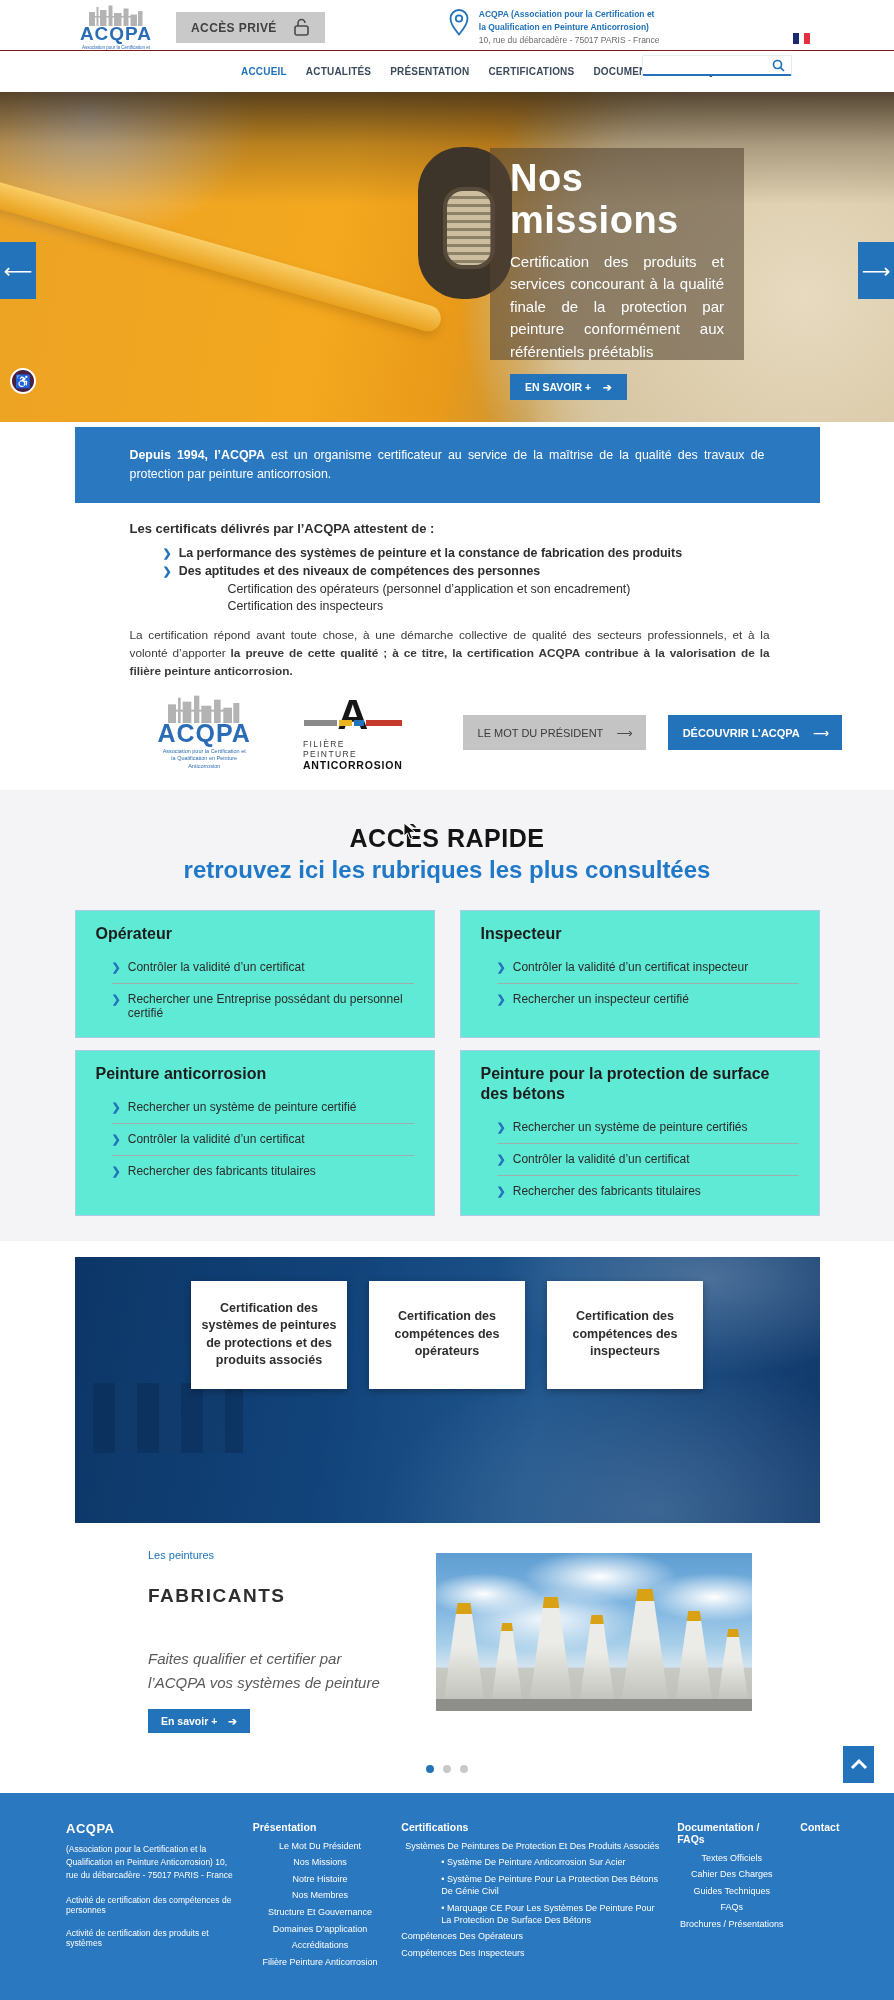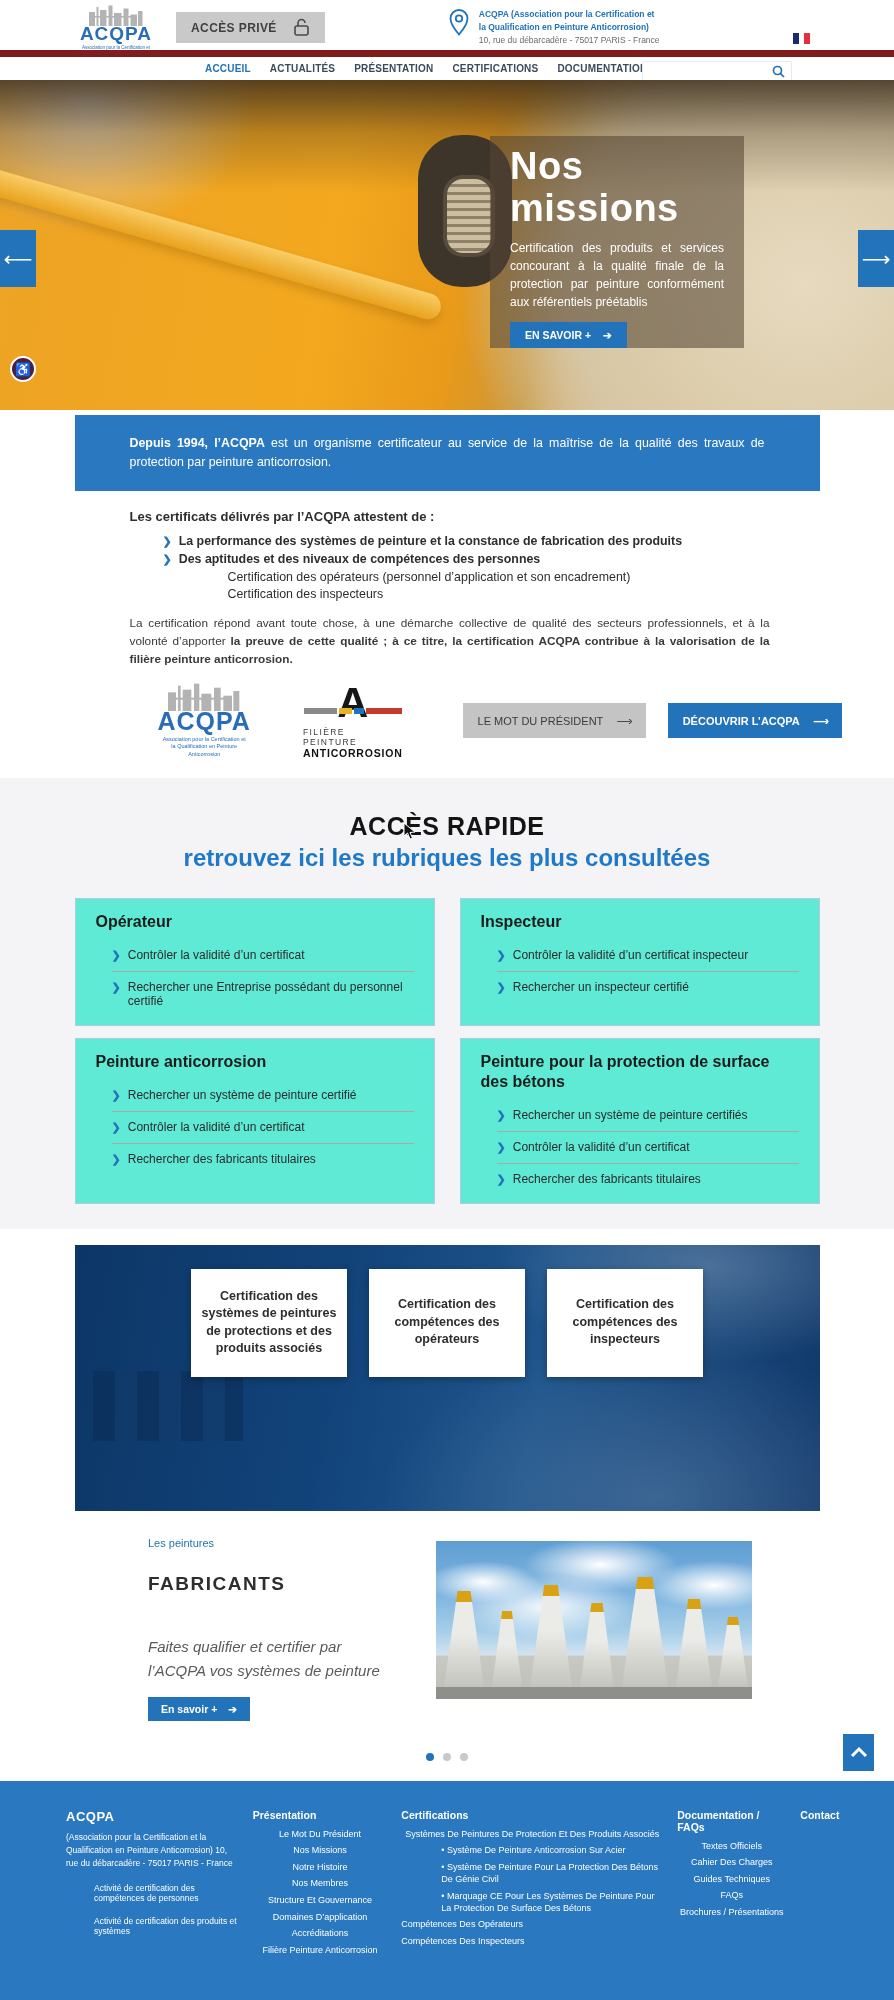--- a/index.html
+++ b/index.html
@@ -17,42 +17,42 @@
   .private-btn { margin-left:10px; margin-top:12px; background:#c9c9c9; color:#3f3f3f; font-weight:bold; font-size:12px;
     letter-spacing:.4px; height:31px; padding:0 15px; display:flex; align-items:center; gap:16px; cursor:pointer; }
   .org { display:flex; align-items:flex-start; gap:8px; margin-left:122px; margin-top:8px; }
   .org-text { font-size:8.5px; line-height:1.5; }
   .org-blue { color:#2273ba; font-weight:bold; }
   .org-gray { color:#6b6b6b; }
   .flag { position:absolute; right:84px; top:33px; width:17px; height:11px; display:flex; cursor:pointer; }
   .flag span { flex:1; }
 
   
-  .navbar { height:30px; border-top:7px solid #7f1d1d; display:flex; align-items:center; position:relative; background:#fff; }
+  .navbar { height:42px; border-top:1px solid #7f1d1d; display:flex; align-items:center; position:relative; background:#fff;padding-left:36px; }
   .nav-items { display:flex; gap:19px; margin-left:205px; }
   .nav-item { font-size:10px; font-weight:bold; color:#3b4a5c; letter-spacing:.2px; cursor:pointer; white-space:nowrap; }
   .nav-item.active { color:#2273ba; }
   .search-box { position:absolute; right:102px; top:4px; width:150px; height:21px; border:1px solid #e2ecf5;
     border-bottom:2px solid #2273ba; border-radius:2px; background:#fff; display:flex; align-items:center;
     justify-content:flex-end; padding-right:6px; cursor:text; }
 
   
   .hero { height:330px; position:relative; overflow:hidden; background:
     linear-gradient(180deg, rgba(56,42,26,.82) 0%, rgba(56,42,26,.3) 16%, rgba(56,42,26,0) 34%),
     radial-gradient(ellipse 240px 190px at 10% 6%, #dcd2c2 0%, rgba(220,210,194,0) 70%),
     radial-gradient(ellipse 430px 400px at 90% 62%, #e7dabf 0%, #d7c6a3 55%, rgba(215,198,163,0) 80%),
     linear-gradient(100deg, #eda324 0%, #f3a81f 38%, #e99a19 52%, #c9963a 61%, #d9c6a0 72%, #e0d2b4 100%); }
   .hero-rail { position:absolute; left:-50px; top:148px; width:500px; height:26px; border-radius:13px;
     background:linear-gradient(#f9cd66,#e9a21e); transform:rotate(16deg); box-shadow:0 5px 10px rgba(120,70,0,.25); }
   .hero-mask { position:absolute; left:418px; top:55px; width:94px; height:152px; background:#3d342a; border-radius:44px; }
   .hero-mask::after { content:""; position:absolute; left:25px; top:40px; width:44px; height:74px; border-radius:20px;
     background:repeating-linear-gradient(180deg,#ccbe9f 0 5px,#8d8268 5px 8px); border:4px solid #57premi4b3c; border:4px solid #574b3c; }
   .hero-box { position:absolute; left:490px; top:56px; width:254px; height:212px; background:rgba(86,71,53,.58); padding:10px 20px; color:#fff; }
   .hero-title { font-size:38px; line-height:1.1; font-weight:bold; letter-spacing:.5px; }
-  .hero-text { margin-top:9px; font-size:12px; line-height:1.5; text-align:justify; }
+  .hero-text { margin-top:9px; font-size:15px; line-height:1.5; text-align:justify; }
   .hero-cta { margin-top:11px; display:inline-flex; align-items:center; gap:12px; background:#2273ba; color:#fff;
     font-size:10.5px; font-weight:bold; padding:7px 15px; cursor:pointer; }
   .slider-arrow { position:absolute; top:150px; width:36px; height:57px; background:#2273ba; color:#fff;
     display:flex; align-items:center; justify-content:center; font-size:20px; cursor:pointer; z-index:3; }
   .slider-arrow.left { left:0; } .slider-arrow.right { right:0; }
   .a11y-btn { position:absolute; left:10px; top:276px; width:26px; height:26px; border-radius:50%; background:#4b1f3f;
     border:2px solid #fff; color:#fff; font-size:13px; display:flex; align-items:center; justify-content:center; cursor:pointer; z-index:3; }
 
   
   .intro-box { width:745px; margin:5px auto 0; background:#2a78bf; color:#fff; padding:19px 55px;
@@ -132,21 +132,21 @@
   .dot.active { background:#2273ba; }
   .scroll-top { position:absolute; right:20px; bottom:10px; width:31px; height:37px; background:#2273ba;
     display:flex; align-items:center; justify-content:center; cursor:pointer; }
 
   
   .footer { background:#2a78bf; color:#fff; height:234px; padding:28px 30px 12px 66px; }
   .footer-cols { display:flex; }
   .fcol1 { width:190px; }
   .fbrand { font-size:13px; font-weight:bold; letter-spacing:.5px; }
   .faddr { margin-top:7px; font-size:8.5px; line-height:1.55; }
-  .fact { margin-top:13px; font-size:8.5px;margin-left:28px; }
+  .fact { margin-top:13px; font-size:8.5px; }
   .fcol { margin-left:14px; }
   .fcol-h { font-size:10.5px; font-weight:bold; margin-bottom:7px; }
   .fitem { font-size:9px; margin-bottom:4.5px; line-height:1.35; cursor:pointer; }
   .fcol-pres { width:148px; text-align:center; }
   .fcol-pres .fcol-h { text-align:left; }
   .fcol-cert { width:288px; }
   .fcol-cert .lead-item { text-align:center; }
   .fcol-cert .bullet-item { padding-left:40px; }
   .fcol-doc { width:120px; text-align:center; }
   .fcol-doc .fcol-h { text-align:left; }

